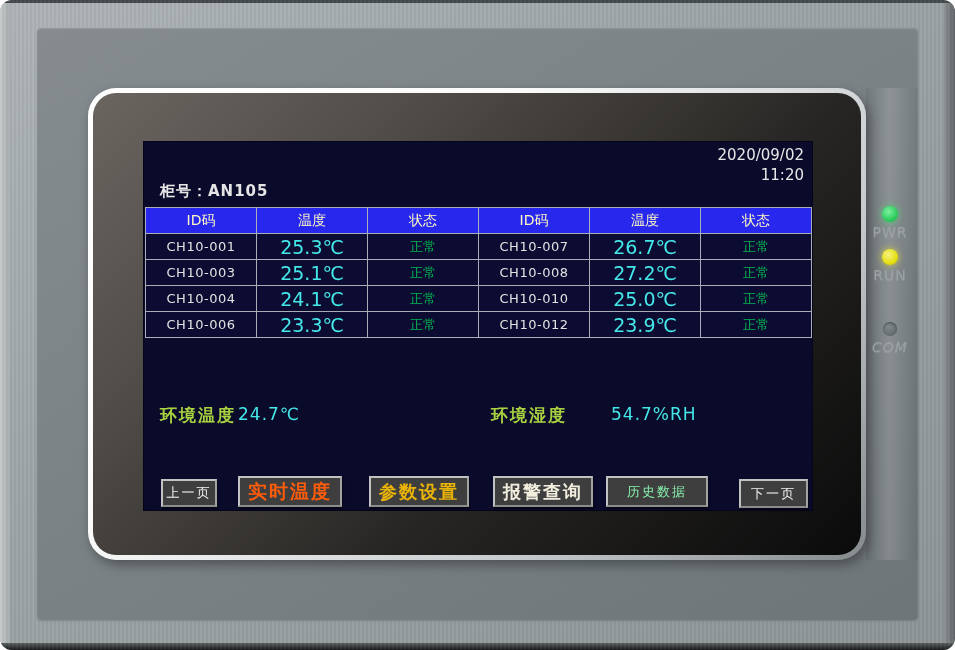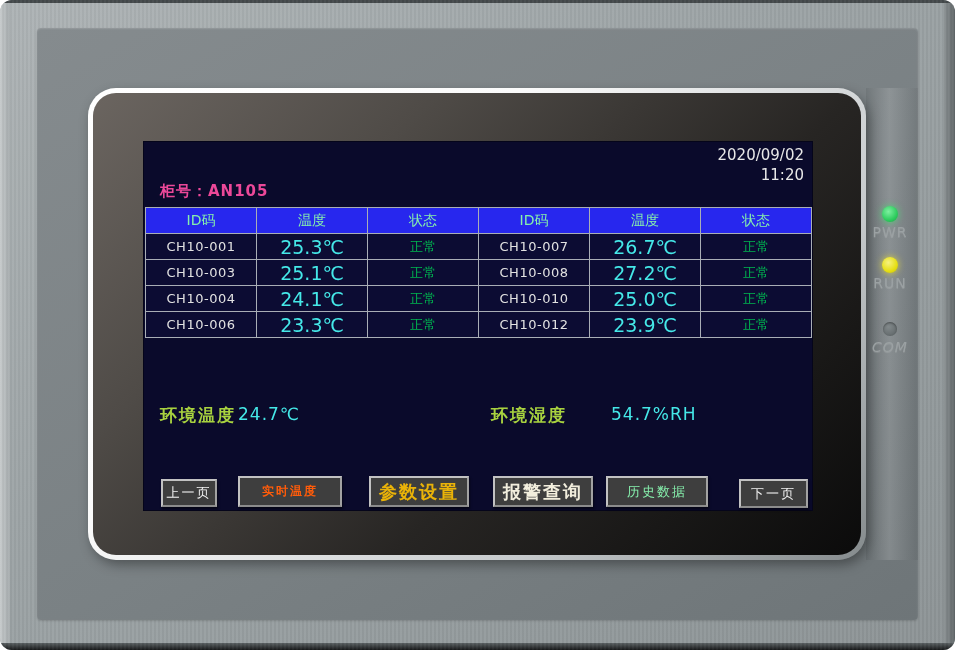--- a/index.html
+++ b/index.html
@@ -33,56 +33,56 @@
     background:linear-gradient(135deg,#ffffff 0%,#fafafa 35%,#c6cacc 72%,#858b8d 100%);
     box-shadow:3px 5px 12px rgba(0,0,0,.35);}
   .screen-bezel{position:relative;width:100%;height:100%;border-radius:23px;overflow:hidden;
     background:linear-gradient(135deg,#6b6560 0%,#4f4b47 28%,#272523 62%,#0b0b0b 100%);}
   .lcd{position:absolute;left:50px;top:48px;width:670px;height:370px;
     background:#0a0a2b;border:1px solid #05051a;}
 
   
   .datetime{position:absolute;right:8px;top:3px;text-align:right;color:#e8e8e8;
     font-size:15px;line-height:20px;}
-  .cabinet{position:absolute;left:16px;top:40px;color:#ec4899;font-size:15px;font-weight:bold;letter-spacing:1px;}
+  .cabinet{position:absolute;left:16px;top:40px;color:#e5e5e5;font-size:15px;font-weight:bold;letter-spacing:1px;}
 
   table.monitor{position:absolute;left:1px;top:65px;width:667px;border-collapse:collapse;table-layout:fixed;}
   table.monitor td,table.monitor th{border:1px solid #a9aeb6;text-align:center;padding:0;overflow:hidden;white-space:nowrap;}
-  table.monitor th{background:#2727ee;color:#86efac;font-size:14px;font-weight:normal;height:26px;}
+  table.monitor th{background:#2727ee;color:#fef9c3;font-size:14px;font-weight:normal;height:26px;}
   table.monitor td{height:26px;background:#0c0c33;}
   td.id{color:#e2e2e2;font-size:13px;letter-spacing:.5px;}
   td.temp{color:#45e8e8;font-size:19px;}
   td.status{color:#00b44f;font-size:13px;}
 
   .env-row{position:absolute;left:0;top:258px;width:670px;height:32px;}
   .env-label{position:absolute;top:4px;font-size:17px;font-weight:bold;color:#a8d23f;letter-spacing:2px;}
   .env-value{position:absolute;top:4px;font-size:17px;color:#45e8e8;letter-spacing:1px;}
   .env-temp-label{left:16px;} .env-temp-value{left:94px;text-align:center;}
   .env-hum-label{left:347px;} .env-hum-value{left:467px;}
 
   .btn{position:absolute;background:#3e3e3e;color:#f0f0f0;
     border:2px solid #c2c2c2;border-bottom-color:#8c8c8c;border-right-color:#a2a2a2;
     box-shadow:1px 2px 2px rgba(0,0,0,.5);
     display:flex;align-items:center;justify-content:center;cursor:pointer;
     font-size:13px;letter-spacing:2px;padding:0;}
   .btn-prev{left:17px;top:337px;width:56px;height:28px;}
-  .btn-realtime{left:94px;top:334px;width:104px;height:31px;font-size:12px;font-weight:bold;color:#ff5c0a;}
+  .btn-realtime{left:94px;top:334px;width:104px;height:31px;font-size:19px;font-weight:bold;color:#ff5c0a;}
   .btn-params{left:225px;top:334px;width:100px;height:31px;font-size:18px;font-weight:bold;color:#eab308;}
   .btn-alarm{left:349px;top:334px;width:100px;height:31px;font-size:18px;font-weight:bold;color:#f2eedd;}
   .btn-history{left:462px;top:334px;width:102px;height:31px;font-size:13px;color:#86efac;}
   .btn-next{left:595px;top:337px;width:69px;height:29px;}
 
   
   .led-block{position:absolute;z-index:4;width:48px;text-align:center;left:866px;}
   .led{width:16px;height:16px;border-radius:50%;margin:0 auto 2px auto;}
   .led-on-green{background:radial-gradient(circle at 40% 35%,#7df0a0,#2ecc5e 60%,#17a441);box-shadow:0 0 7px rgba(60,230,110,.8);}
   .led-on-yellow{background:radial-gradient(circle at 40% 35%,#f6f280,#e6df12 60%,#c2ba08);box-shadow:0 0 7px rgba(235,225,40,.8);}
   .led-off{width:14px;height:14px;background:radial-gradient(circle at 40% 35%,#82898b,#666d6f 70%,#575e60);box-shadow:inset 0 1px 2px rgba(0,0,0,.35);}
   .led-label{color:#9ba1a3;font-size:14px;letter-spacing:1px;text-shadow:0 1px 1px rgba(255,255,255,.15);}
-  .pwr{top:206px;} .run{top:257px;} .com{top:322px;font-style:italic;}
+  .pwr{top:206px;} .run{top:249px;} .com{top:322px;font-style:italic;}
   .com .led{margin-bottom:3px;}
 </style>
 </head>
 <body>
 
 <div class="stage">
   <div class="device">
     <div class="edge-top"></div>
     <div class="edge-left"></div>
     <div class="edge-right"></div>

